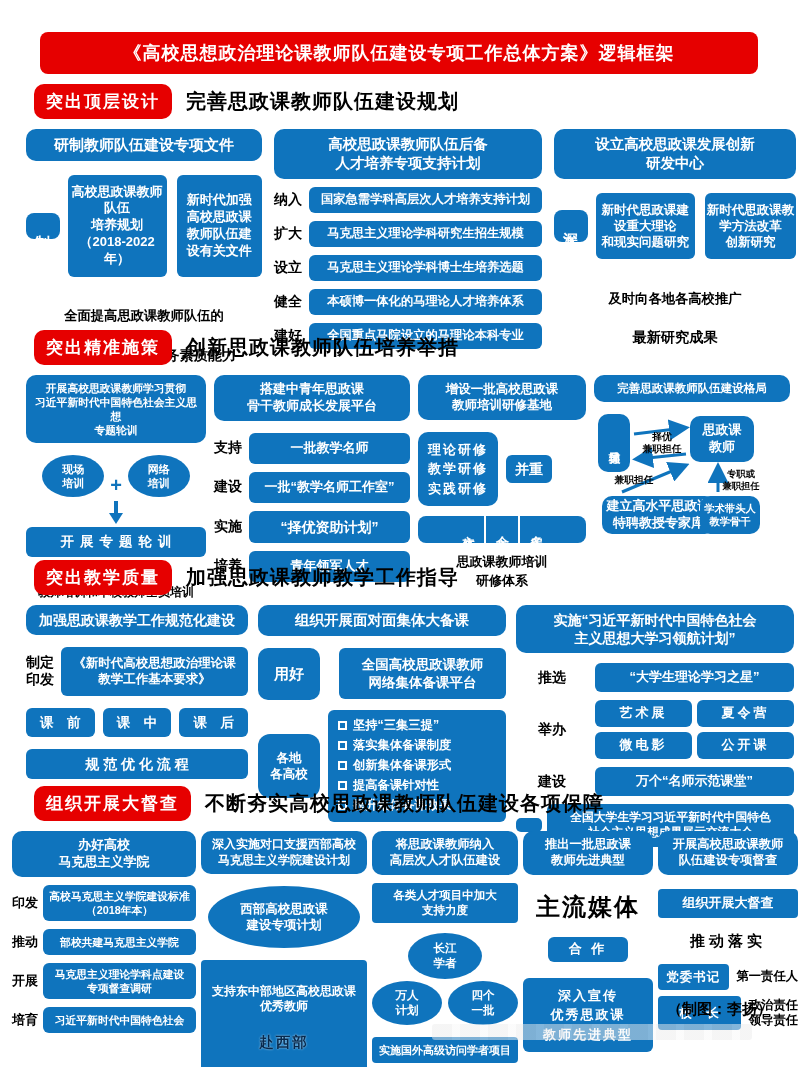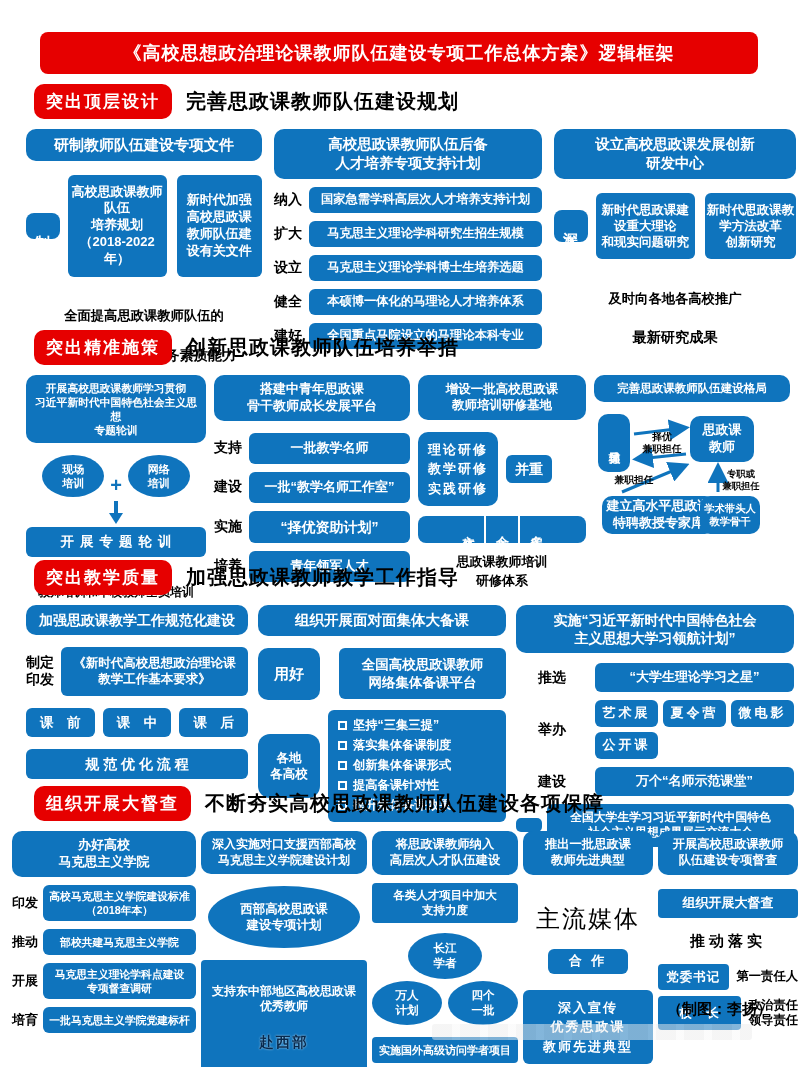--- a/index.html
+++ b/index.html
@@ -33,21 +33,21 @@
   .tv{writing-mode:vertical-rl;text-orientation:upright;color:#fff;font-weight:bold;font-size:13px;padding:9px 7px;letter-spacing:3px}
   .tv + .tv{border-left:2px solid #fff}
   .c3row{display:flex;align-items:center;gap:8px;margin-top:12px}
   .diagram{position:relative;height:122px;margin-top:10px;width:166px}
   .dnode{position:absolute;border-radius:10px}
   .dlabel{position:absolute;font-weight:bold;font-size:9.8px;line-height:1.25;text-align:center;white-space:pre-line}
   .rel{position:absolute;left:0;top:0;width:100%;height:100%}
   .list{flex-direction:column;align-items:flex-start;padding:8px 10px;gap:4px}
   .chk{display:flex;align-items:center;gap:6px;font-size:12.3px;font-weight:bold;white-space:nowrap}
   .cbx{width:9px;height:9px;border:2px solid #fff;flex:none}
-  .grid2{display:grid;grid-template-columns:1fr 1fr 1fr;gap:5px;flex:1}
+  .grid2{display:grid;grid-template-columns:1fr 1fr;gap:5px;flex:1}
   .cluster{position:relative;height:96px;margin-top:10px}
   .credit{position:absolute;top:1000px;right:28px;font-size:15px;font-weight:bold}
   .watermark{position:absolute;top:1024px;left:432px;width:320px;height:16px;opacity:.5;border-radius:3px;
     background:repeating-linear-gradient(90deg,#ececec 0 20px,#f8f8f8 20px 28px)}
   .hl{font-weight:900;color:#07294d;letter-spacing:2px;text-shadow:0 0 2px #bfe0f7}
 </style>
 </head>
 <body>
 
 <div>
@@ -336,21 +336,21 @@
             <span class="lab" style="font-size:13px">推动</span>
             <div class="bb cell" style="font-size:10.8px;padding:6px 2px">部校共建马克思主义学院</div>
           </div>
           <div class="lrow" style="gap:5px">
             <span class="lab" style="font-size:13px">开展</span>
             <div class="bb cell" style="font-size:10.8px;padding:4px 2px">马克思主义理论学科点建设
 专项督查调研</div>
           </div>
           <div class="lrow" style="gap:5px">
             <span class="lab" style="font-size:13px">培育</span>
-            <div class="bb cell" style="font-size:10.8px;padding:6px 2px">一批马克思主义学院党建标杆</div>
+            <div class="bb cell" style="font-size:10.8px;padding:6px 2px">习近平新时代中国特色社会</div>
           </div>
         </div>
       </div>
 
       <div class="col" style="width:166px">
         <div class="bb hdr" style="font-size:12px">深入实施对口支援西部高校
 马克思主义学院建设计划</div>
         <div class="bb ellipse" style="width:152px;height:62px;font-size:12.5px;margin:12px auto 0">西部高校思政课
 建设专项计划</div>
         <div class="bb" style="display:block;margin-top:12px;padding:8px 2px;font-size:12px;border-radius:4px">
@@ -373,21 +373,21 @@
 计划</div>
           <div class="bb ellipse" style="position:absolute;right:0;top:48px;width:70px;height:44px;font-size:11.5px">四个
 一批</div>
         </div>
         <div class="bb" style="font-size:11px;padding:6px 0;margin-top:8px;border-radius:4px">实施国外高级访问学者项目</div>
       </div>
 
       <div class="col" style="width:130px">
         <div class="bb hdr" style="font-size:12.3px">推出一批思政课
 教师先进典型</div>
-        <div style="font-size:24px;font-weight:400;text-align:center;margin-top:28px;letter-spacing:2px">主流媒体</div>
+        <div style="font-size:24px;font-weight:700;text-align:center;margin-top:16px;letter-spacing:2px">主流媒体</div>
         <div class="bb" style="width:80px;padding:4px 0;font-size:13px;margin:14px auto 0;letter-spacing:3px">合 作</div>
         <div class="bb" style="font-size:13px;padding:8px 2px;margin-top:16px;line-height:1.5;letter-spacing:2px">深入宣传
 优秀思政课
 教师先进典型</div>
       </div>
 
       <div class="col" style="width:140px">
         <div class="bb hdr" style="font-size:12.3px">开展高校思政课教师
 队伍建设专项督查</div>
         <div class="bb" style="font-size:13px;padding:6px 0;margin-top:14px;border-radius:4px">组织开展大督查</div>

